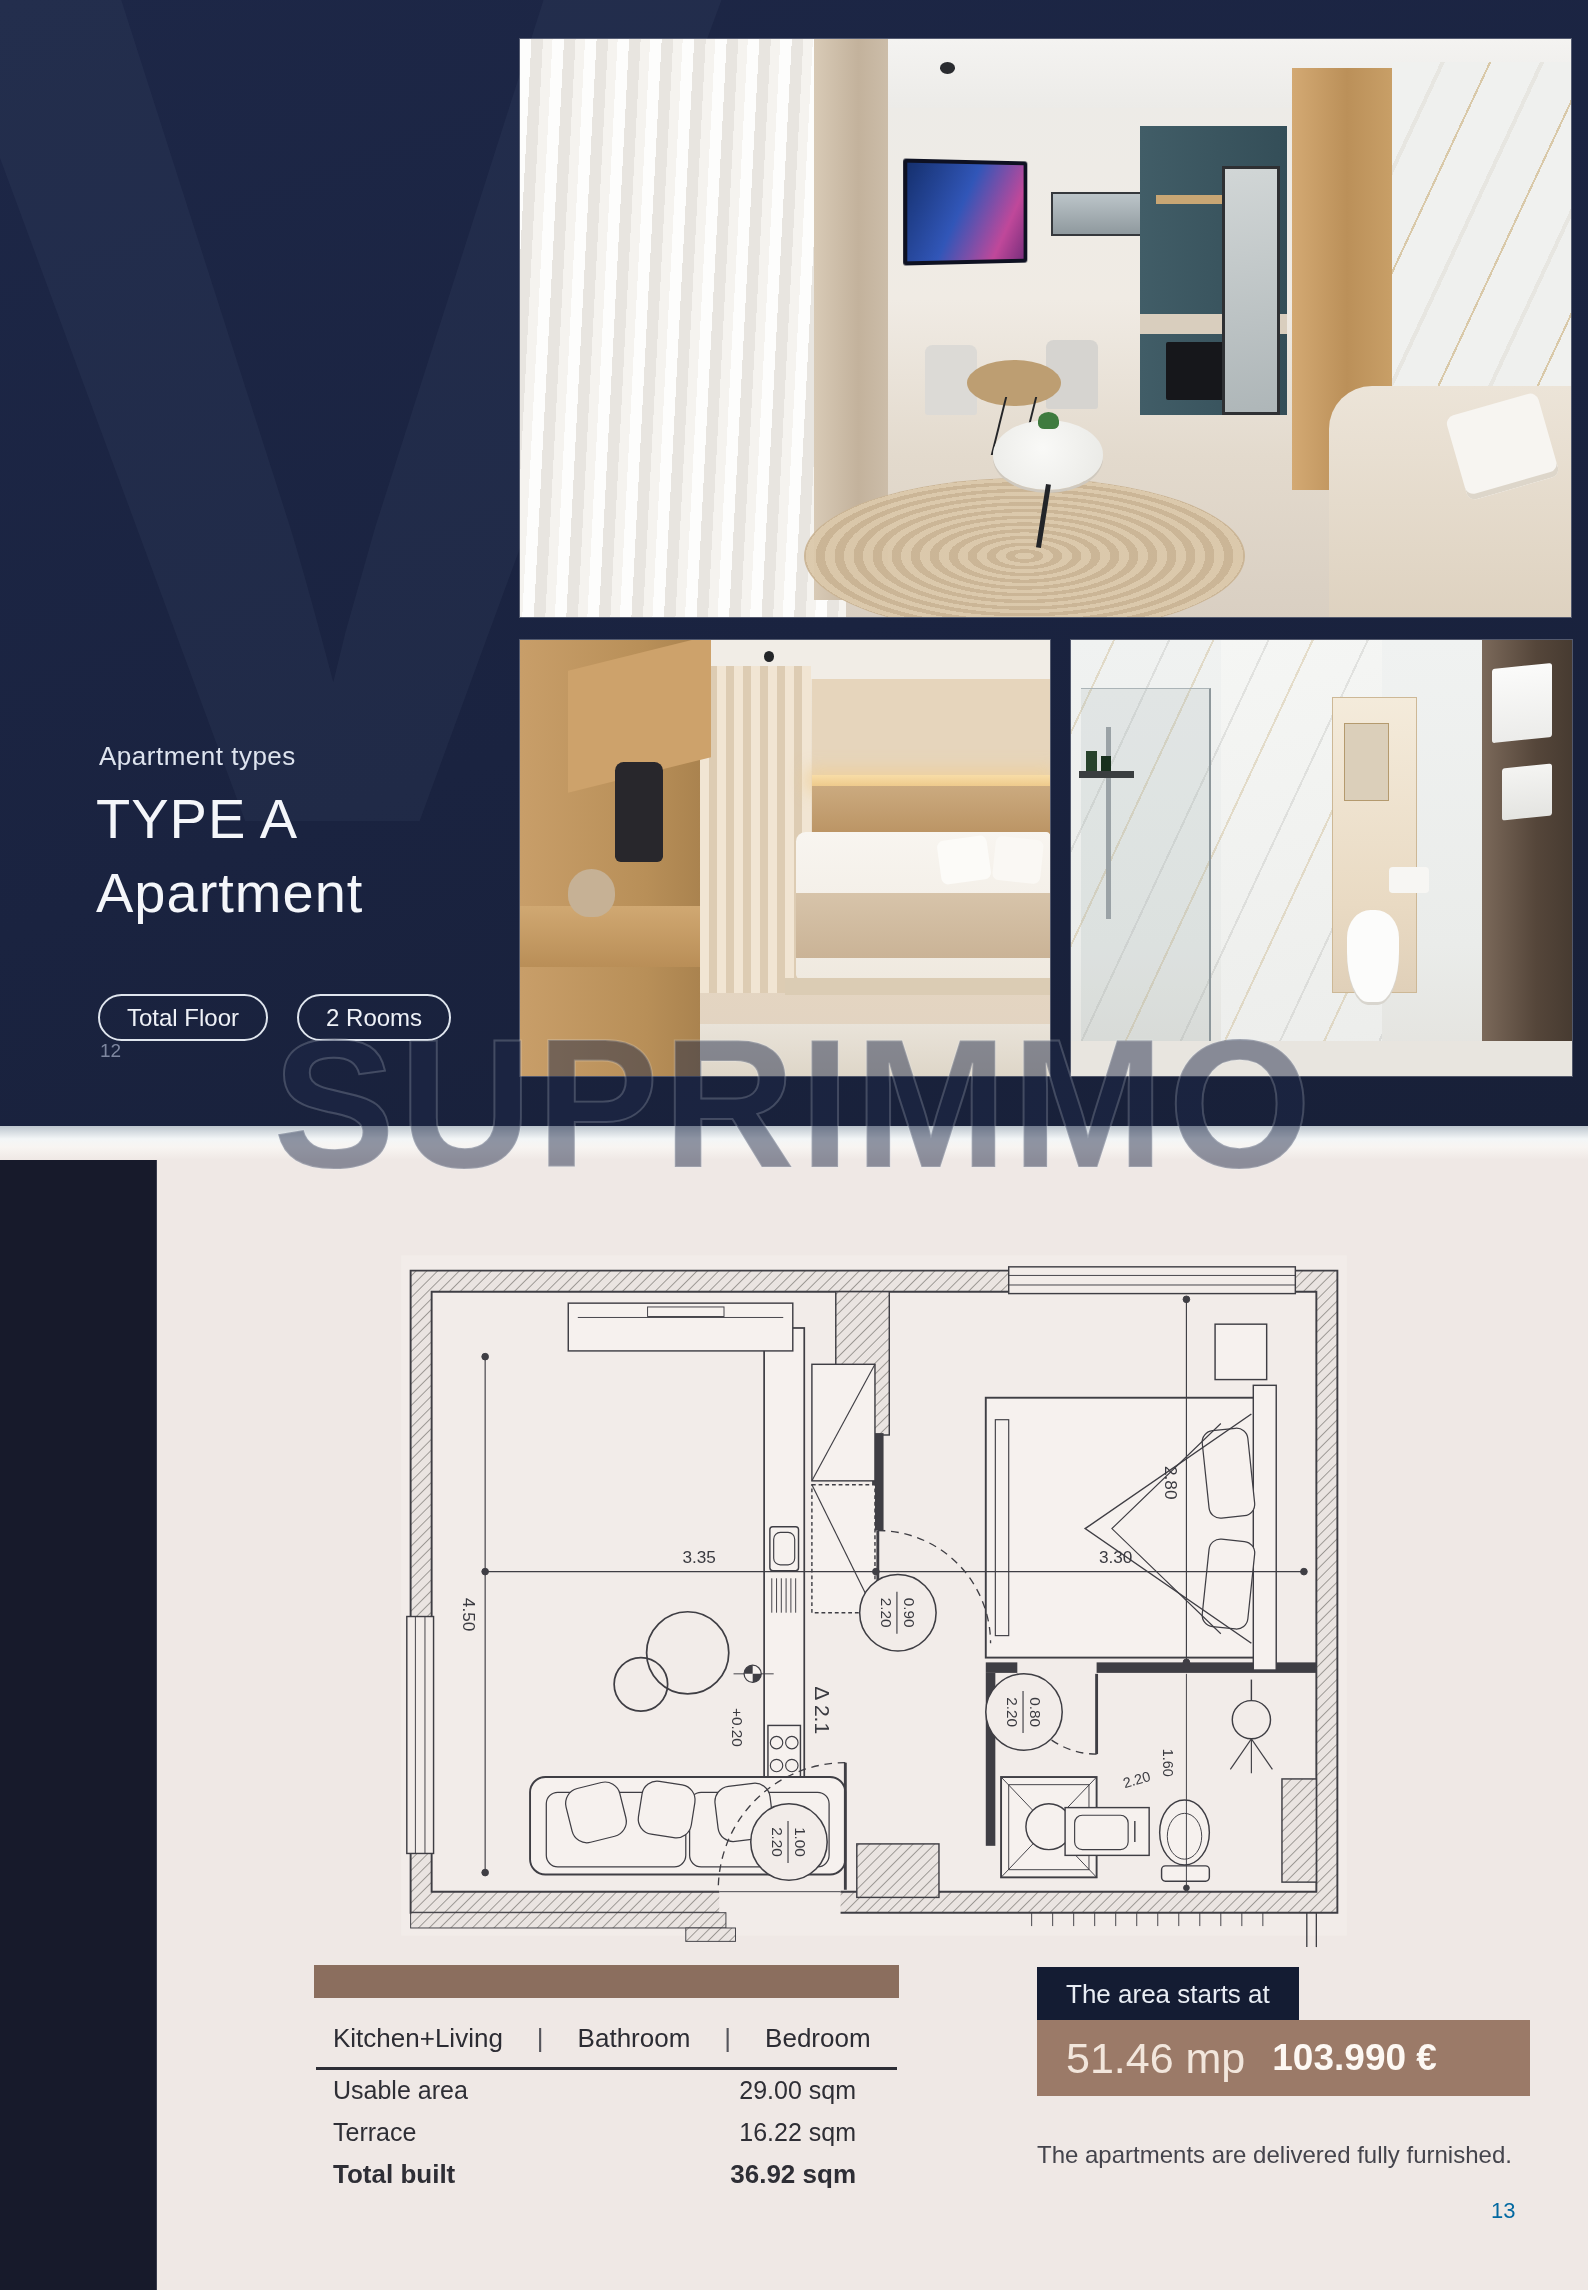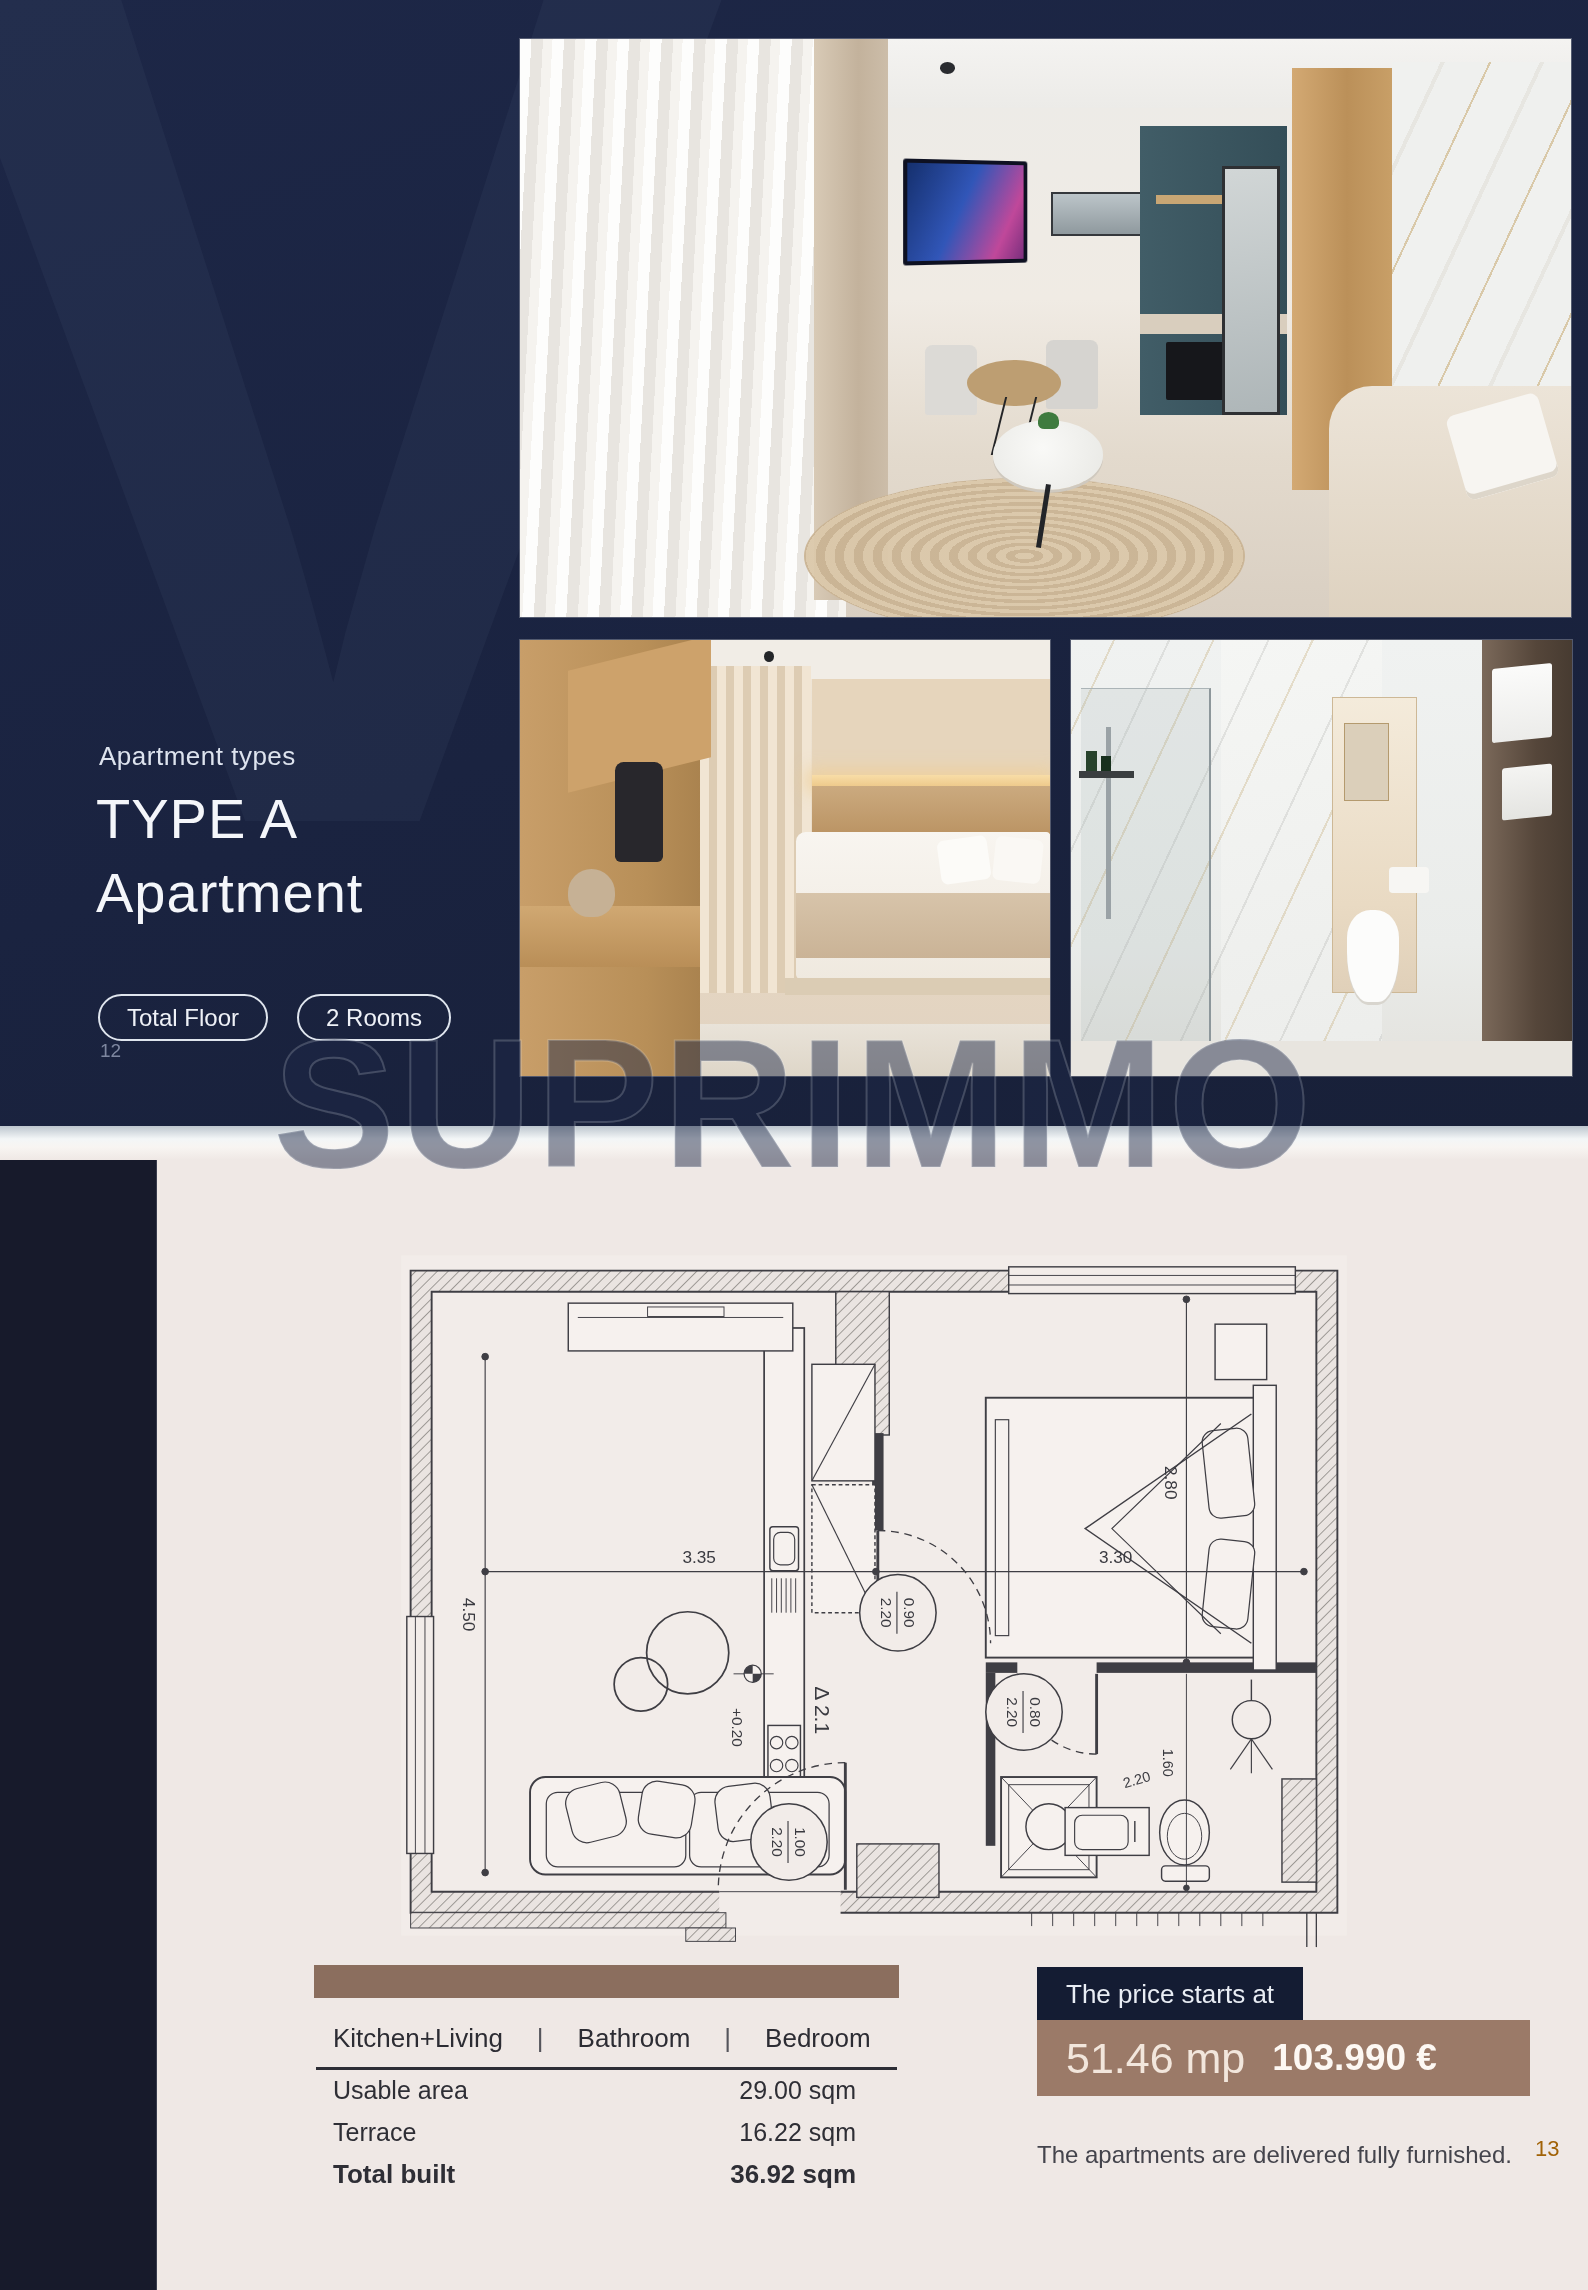--- a/index.html
+++ b/index.html
@@ -134,21 +134,21 @@
   .details-row.bold { font-weight:bold; font-size:26px; }
 
   
   .price-tag { position:absolute; left:1037px; top:807px; height:54px; line-height:54px; padding:0 29px;
     background:#141C33; color:#e9edf4; font-size:26px; }
   .price-bar { position:absolute; left:1037px; top:860px; width:493px; height:76px; background:#9B7A68;
     display:flex; align-items:baseline; padding-left:29px; }
   .price-area { font-size:43px; color:#f2e6dc; align-self:center; }
   .price-amount { font-size:37px; font-weight:bold; color:#fdf8f3; margin-left:27px; align-self:center; }
   .price-note { position:absolute; left:1037px; top:981px; font-size:24px; color:#44444c; }
-  .lower-pagenum { position:absolute; left:1491px; top:976px; font-size:22px; color:#a16207;margin-left:44px; }
+  .lower-pagenum { position:absolute; left:1491px; top:1038px; font-size:22px; color:#0369a1; }
 
   
   .suprimmo { position:absolute; left:794px; top:1011px; transform:translateX(-50%); z-index:5;
     font-size:184px; font-weight:800; letter-spacing:3.8px; line-height:1; white-space:nowrap;
     color:rgba(29,39,72,0.48); -webkit-text-stroke:1.9px rgba(235,240,245,0.20); pointer-events:none; }
 
   
   .plan-svg text { font-family:"Liberation Sans", sans-serif; fill:#3a3a40; }
 </style>
 </head>
@@ -443,21 +443,21 @@
       <div class="details-row">
         <span class="lbl">Terrace</span>
         <span class="val">16.22 sqm</span>
       </div>
       <div class="details-row bold">
         <span class="lbl">Total built</span>
         <span class="val">36.92 sqm</span>
       </div>
     </div>
 
-    <div class="price-tag">The price starts at</div>
+    <div class="price-tag">The area starts at</div>
     <div class="price-bar">
       <span class="price-area">51.46 mp</span>
       <span class="price-amount">103.990 €</span>
     </div>
     <div class="price-note">The apartments are delivered fully furnished.</div>
     <div class="lower-pagenum">13</div>
   </section>
 
   <div class="suprimmo">SUPRIMMO</div>
 </div>

